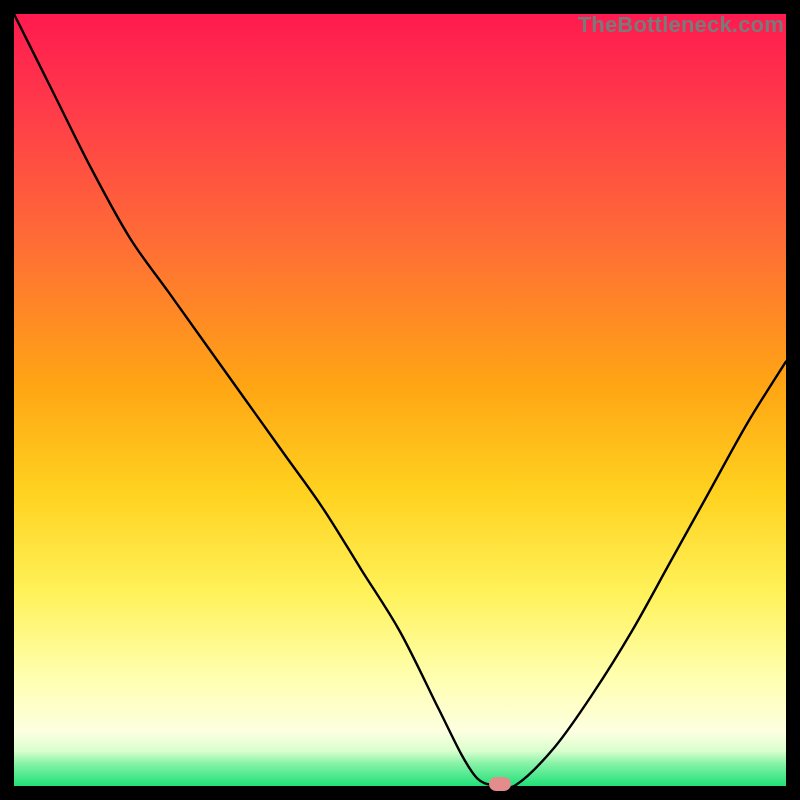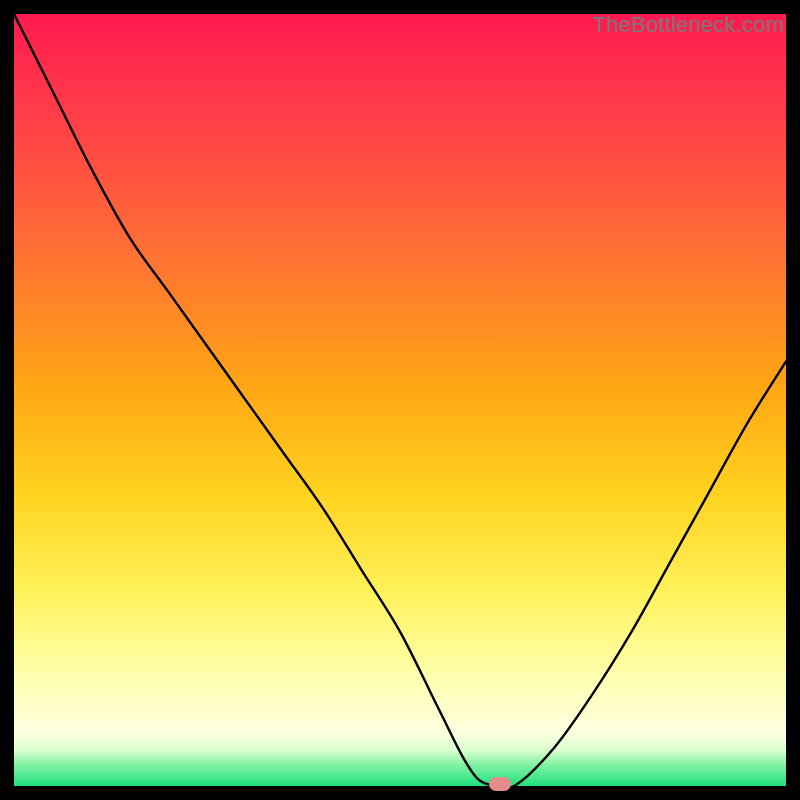--- a/index.html
+++ b/index.html
@@ -25,21 +25,21 @@
     top: 0;
     width: 772px;
     height: 772px;
   }
   .watermark {
     position: absolute;
     top: -2px;
     right: 2px;
     color: #7a7a7a;
     font-size: 22px;
-    font-weight: 400;
+    font-weight: 700;
     letter-spacing: 0.2px;
     user-select: none;
   }
   .curve {
     position: absolute;
     left: 0;
     top: 0;
     width: 772px;
     height: 772px;
   }

